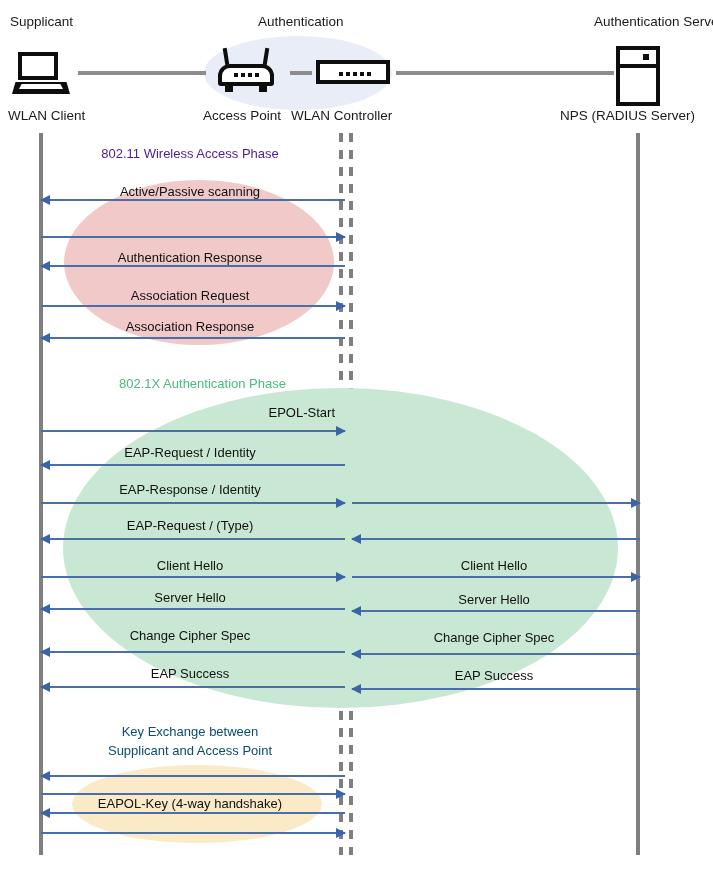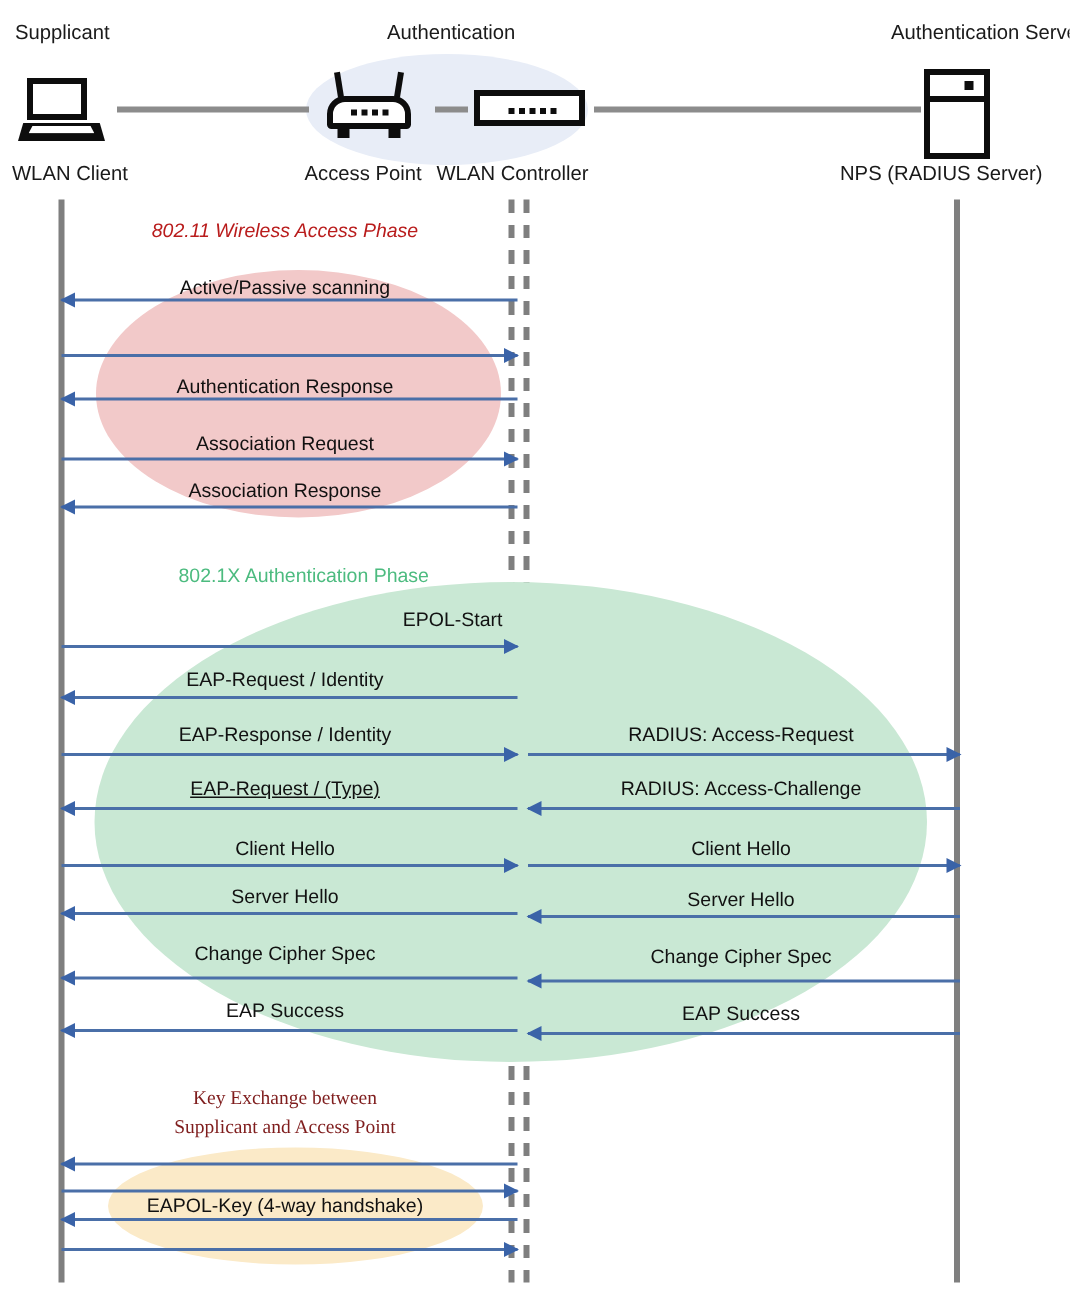--- a/index.html
+++ b/index.html
@@ -126,21 +126,21 @@
 
   <div class="lifeline" style="left:39px;top:133px;height:722px;"></div>
   <div class="lifeline-dash" style="left:339px;top:133px;height:722px;"></div>
   <div class="lifeline-dash" style="left:349px;top:133px;height:722px;"></div>
   <div class="lifeline" style="left:636px;top:133px;height:722px;"></div>
 
   <div class="phase-oval" style="left:64px;top:180px;width:270px;height:165px;background:#f2c9c9;"></div>
   <div class="phase-oval" style="left:63px;top:388px;width:555px;height:320px;background:#c9e8d4;"></div>
   <div class="phase-oval" style="left:72px;top:765px;width:250px;height:78px;background:#fbeac8;"></div>
 
-  <div class="phase-title" style="left:85px;top:146px;width:210px;color:#b91c1c;font-style:italic;">802.11 Wireless Access Phase</div>
+  <div class="phase-title" style="left:85px;top:146px;width:210px;color:#4c1d95;">802.11 Wireless Access Phase</div>
 
   <div class="msg-label" style="left:45px;top:184px;width:290px;">Active/Passive scanning</div>
   <div class="msg to-left" style="left:41px;top:199px;width:304px;"></div>
 
   <div class="msg to-right" style="left:41px;top:236px;width:304px;"></div>
 
   <div class="msg-label" style="left:45px;top:250px;width:290px;">Authentication Response</div>
   <div class="msg to-left" style="left:41px;top:265px;width:304px;"></div>
 
   <div class="msg-label" style="left:45px;top:288px;width:290px;">Association Request</div>
@@ -153,27 +153,25 @@
 
   <div class="msg-label" style="left:45px;top:405px;width:290px;text-align:right;">EPOL-Start</div>
   <div class="msg to-right" style="left:41px;top:430px;width:304px;"></div>
 
   <div class="msg-label" style="left:45px;top:445px;width:290px;">EAP-Request / Identity</div>
   <div class="msg to-left" style="left:41px;top:464px;width:304px;"></div>
 
   <div class="msg-label" style="left:45px;top:482px;width:290px;">EAP-Response / Identity</div>
   <div class="msg to-right" style="left:41px;top:502px;width:304px;"></div>
 
-  <div class="msg-label" style="left:352px;top:482px;width:284px;">RADIUS: Access-Request</div>
   <div class="msg to-right" style="left:352px;top:502px;width:288px;"></div>
 
-  <div class="msg-label" style="left:45px;top:518px;width:290px;text-decoration:underline;">EAP-Request / (Type)</div>
+  <div class="msg-label" style="left:45px;top:518px;width:290px;">EAP-Request / (Type)</div>
   <div class="msg to-left" style="left:41px;top:538px;width:304px;"></div>
 
-  <div class="msg-label" style="left:352px;top:518px;width:284px;">RADIUS: Access-Challenge</div>
   <div class="msg to-left" style="left:352px;top:538px;width:288px;"></div>
 
   <div class="msg-label" style="left:45px;top:558px;width:290px;">Client Hello</div>
   <div class="msg to-right" style="left:41px;top:576px;width:304px;"></div>
 
   <div class="msg-label" style="left:352px;top:558px;width:284px;">Client Hello</div>
   <div class="msg to-right" style="left:352px;top:576px;width:288px;"></div>
 
   <div class="msg-label" style="left:45px;top:590px;width:290px;">Server Hello</div>
   <div class="msg to-left" style="left:41px;top:608px;width:304px;"></div>
@@ -186,21 +184,21 @@
 
   <div class="msg-label" style="left:352px;top:630px;width:284px;">Change Cipher Spec</div>
   <div class="msg to-left" style="left:352px;top:653px;width:288px;"></div>
 
   <div class="msg-label" style="left:45px;top:666px;width:290px;">EAP Success</div>
   <div class="msg to-left" style="left:41px;top:686px;width:304px;"></div>
 
   <div class="msg-label" style="left:352px;top:668px;width:284px;">EAP Success</div>
   <div class="msg to-left" style="left:352px;top:688px;width:288px;"></div>
 
-  <div class="phase-title two-line" style="left:85px;top:722px;width:210px;color:#7f1d1d;font-family:Liberation Serif, serif;">
+  <div class="phase-title two-line" style="left:85px;top:722px;width:210px;color:#0c4a6e;">
     <div>Key Exchange between</div>
     <div>Supplicant and Access Point</div>
   </div>
 
   <div class="msg to-left" style="left:41px;top:775px;width:304px;"></div>
   <div class="msg to-right" style="left:41px;top:793px;width:304px;"></div>
 
   <div class="msg-label" style="left:45px;top:796px;width:290px;">EAPOL-Key (4-way handshake)</div>
   <div class="msg to-left" style="left:41px;top:812px;width:304px;"></div>
   <div class="msg to-right" style="left:41px;top:832px;width:304px;"></div>

